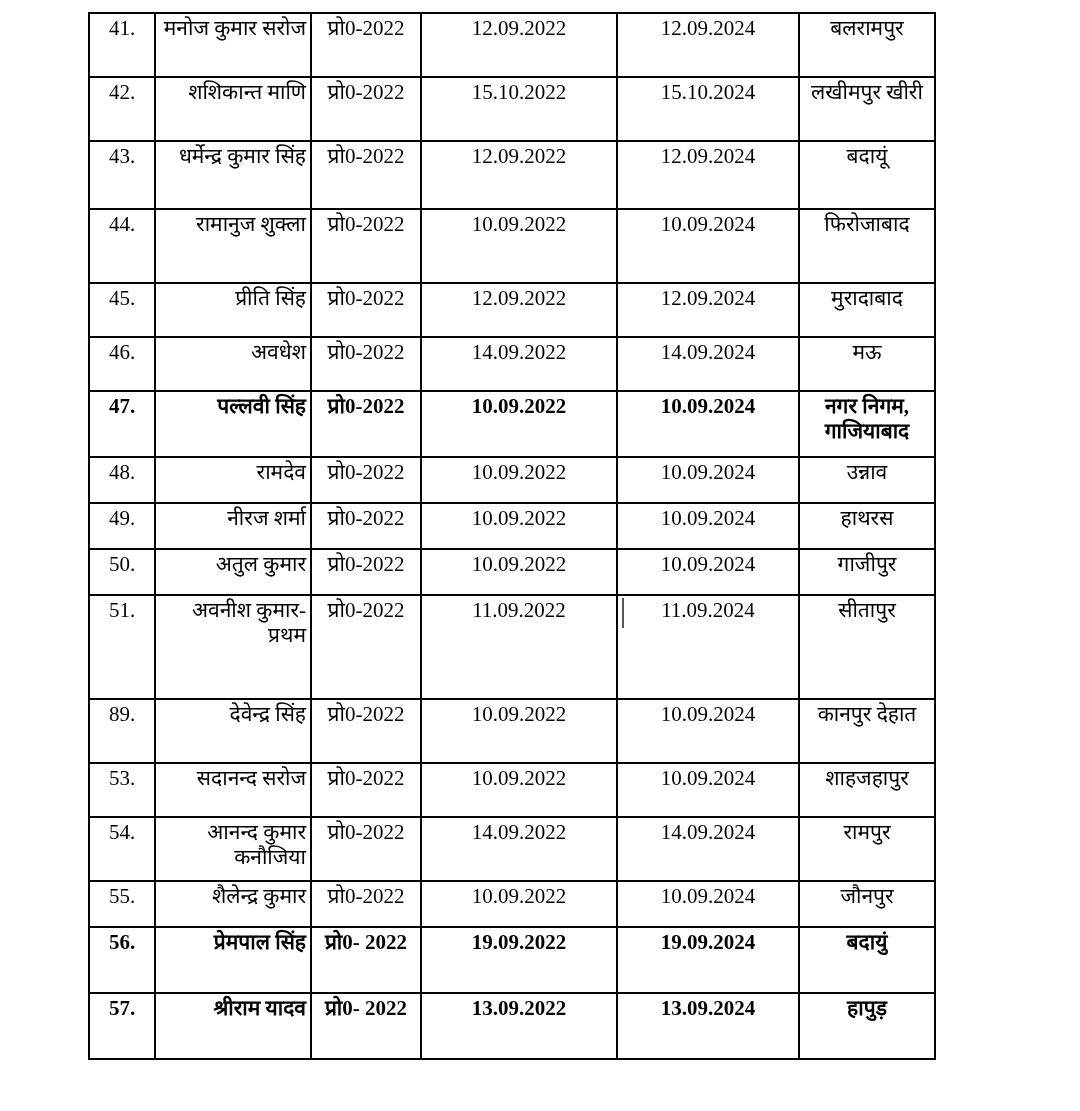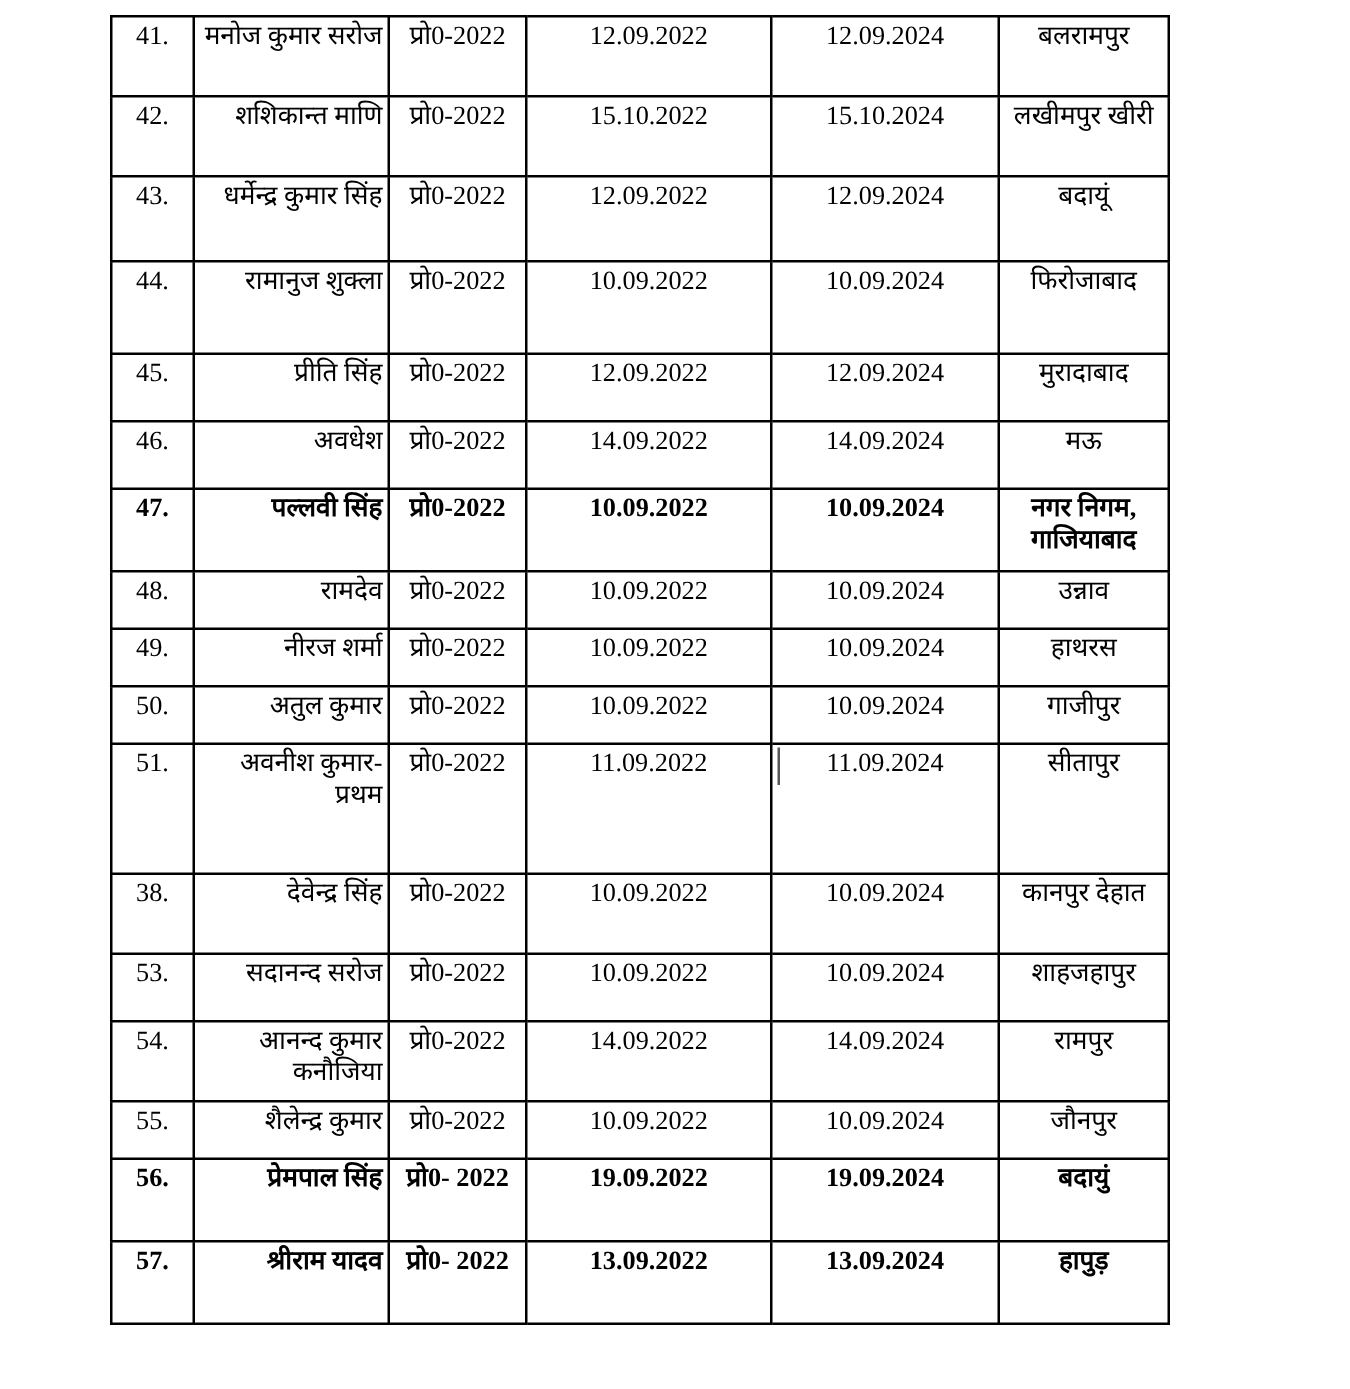--- a/index.html
+++ b/index.html
@@ -184,21 +184,21 @@
         </tr>
         <tr class="tall">
           <td class="sn">51.</td>
           <td class="name">अवनीश कुमार-प्रथम</td>
           <td class="post">प्रो0-2022</td>
           <td class="from">11.09.2022</td>
           <td class="to">11.09.2024</td>
           <td class="dist">सीतापुर</td>
         </tr>
         <tr class="h2">
-          <td class="sn">38.</td>
+          <td class="sn">89.</td>
           <td class="name">देवेन्द्र सिंह</td>
           <td class="post">प्रो0-2022</td>
           <td class="from">10.09.2022</td>
           <td class="to">10.09.2024</td>
           <td class="dist">कानपुर देहात</td>
         </tr>
         <tr class="h6">
           <td class="sn">53.</td>
           <td class="name">सदानन्द सरोज</td>
           <td class="post">प्रो0-2022</td>

